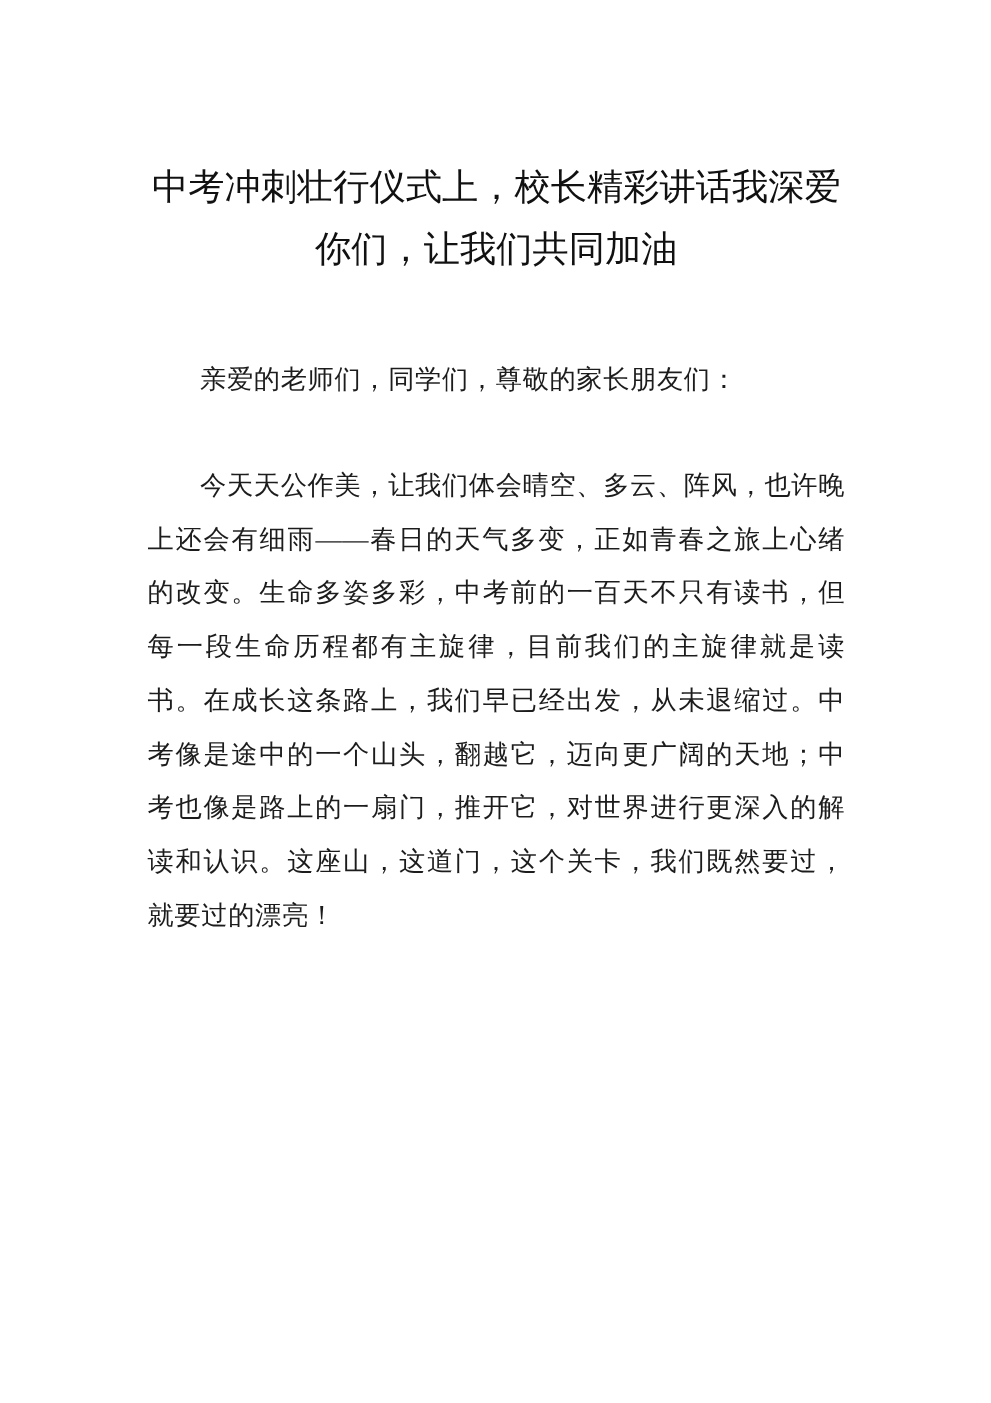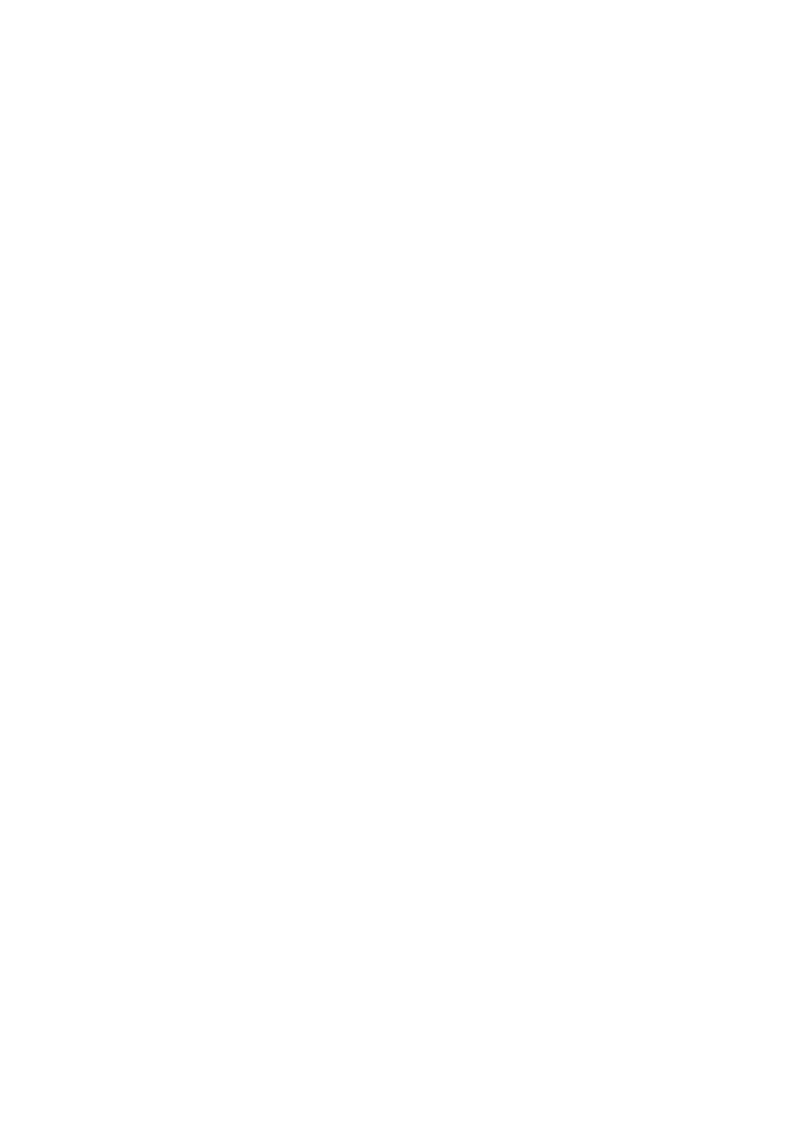--- a/index.html
+++ b/index.html
@@ -43,16 +43,19 @@
   }
   .doc-body .para:last-child {
     margin-bottom: 0;
   }
 </style>
 </head>
 <body>
 
 <div class="page">
   <div class="content">
+    <h1 class="doc-title">中考冲刺壮行仪式上，校长精彩讲话我深爱你们，让我们共同加油</h1>
     <div class="doc-body">
+        <p class="para">亲爱的老师们，同学们，尊敬的家长朋友们：</p>
+        <p class="para">今天天公作美，让我们体会晴空、多云、阵风，也许晚上还会有细雨——春日的天气多变，正如青春之旅上心绪的改变。生命多姿多彩，中考前的一百天不只有读书，但每一段生命历程都有主旋律，目前我们的主旋律就是读书。在成长这条路上，我们早已经出发，从未退缩过。中考像是途中的一个山头，翻越它，迈向更广阔的天地；中考也像是路上的一扇门，推开它，对世界进行更深入的解读和认识。这座山，这道门，这个关卡，我们既然要过，就要过的漂亮！</p>
       </div>
   </div>
 </div>
 
 </body></html>

